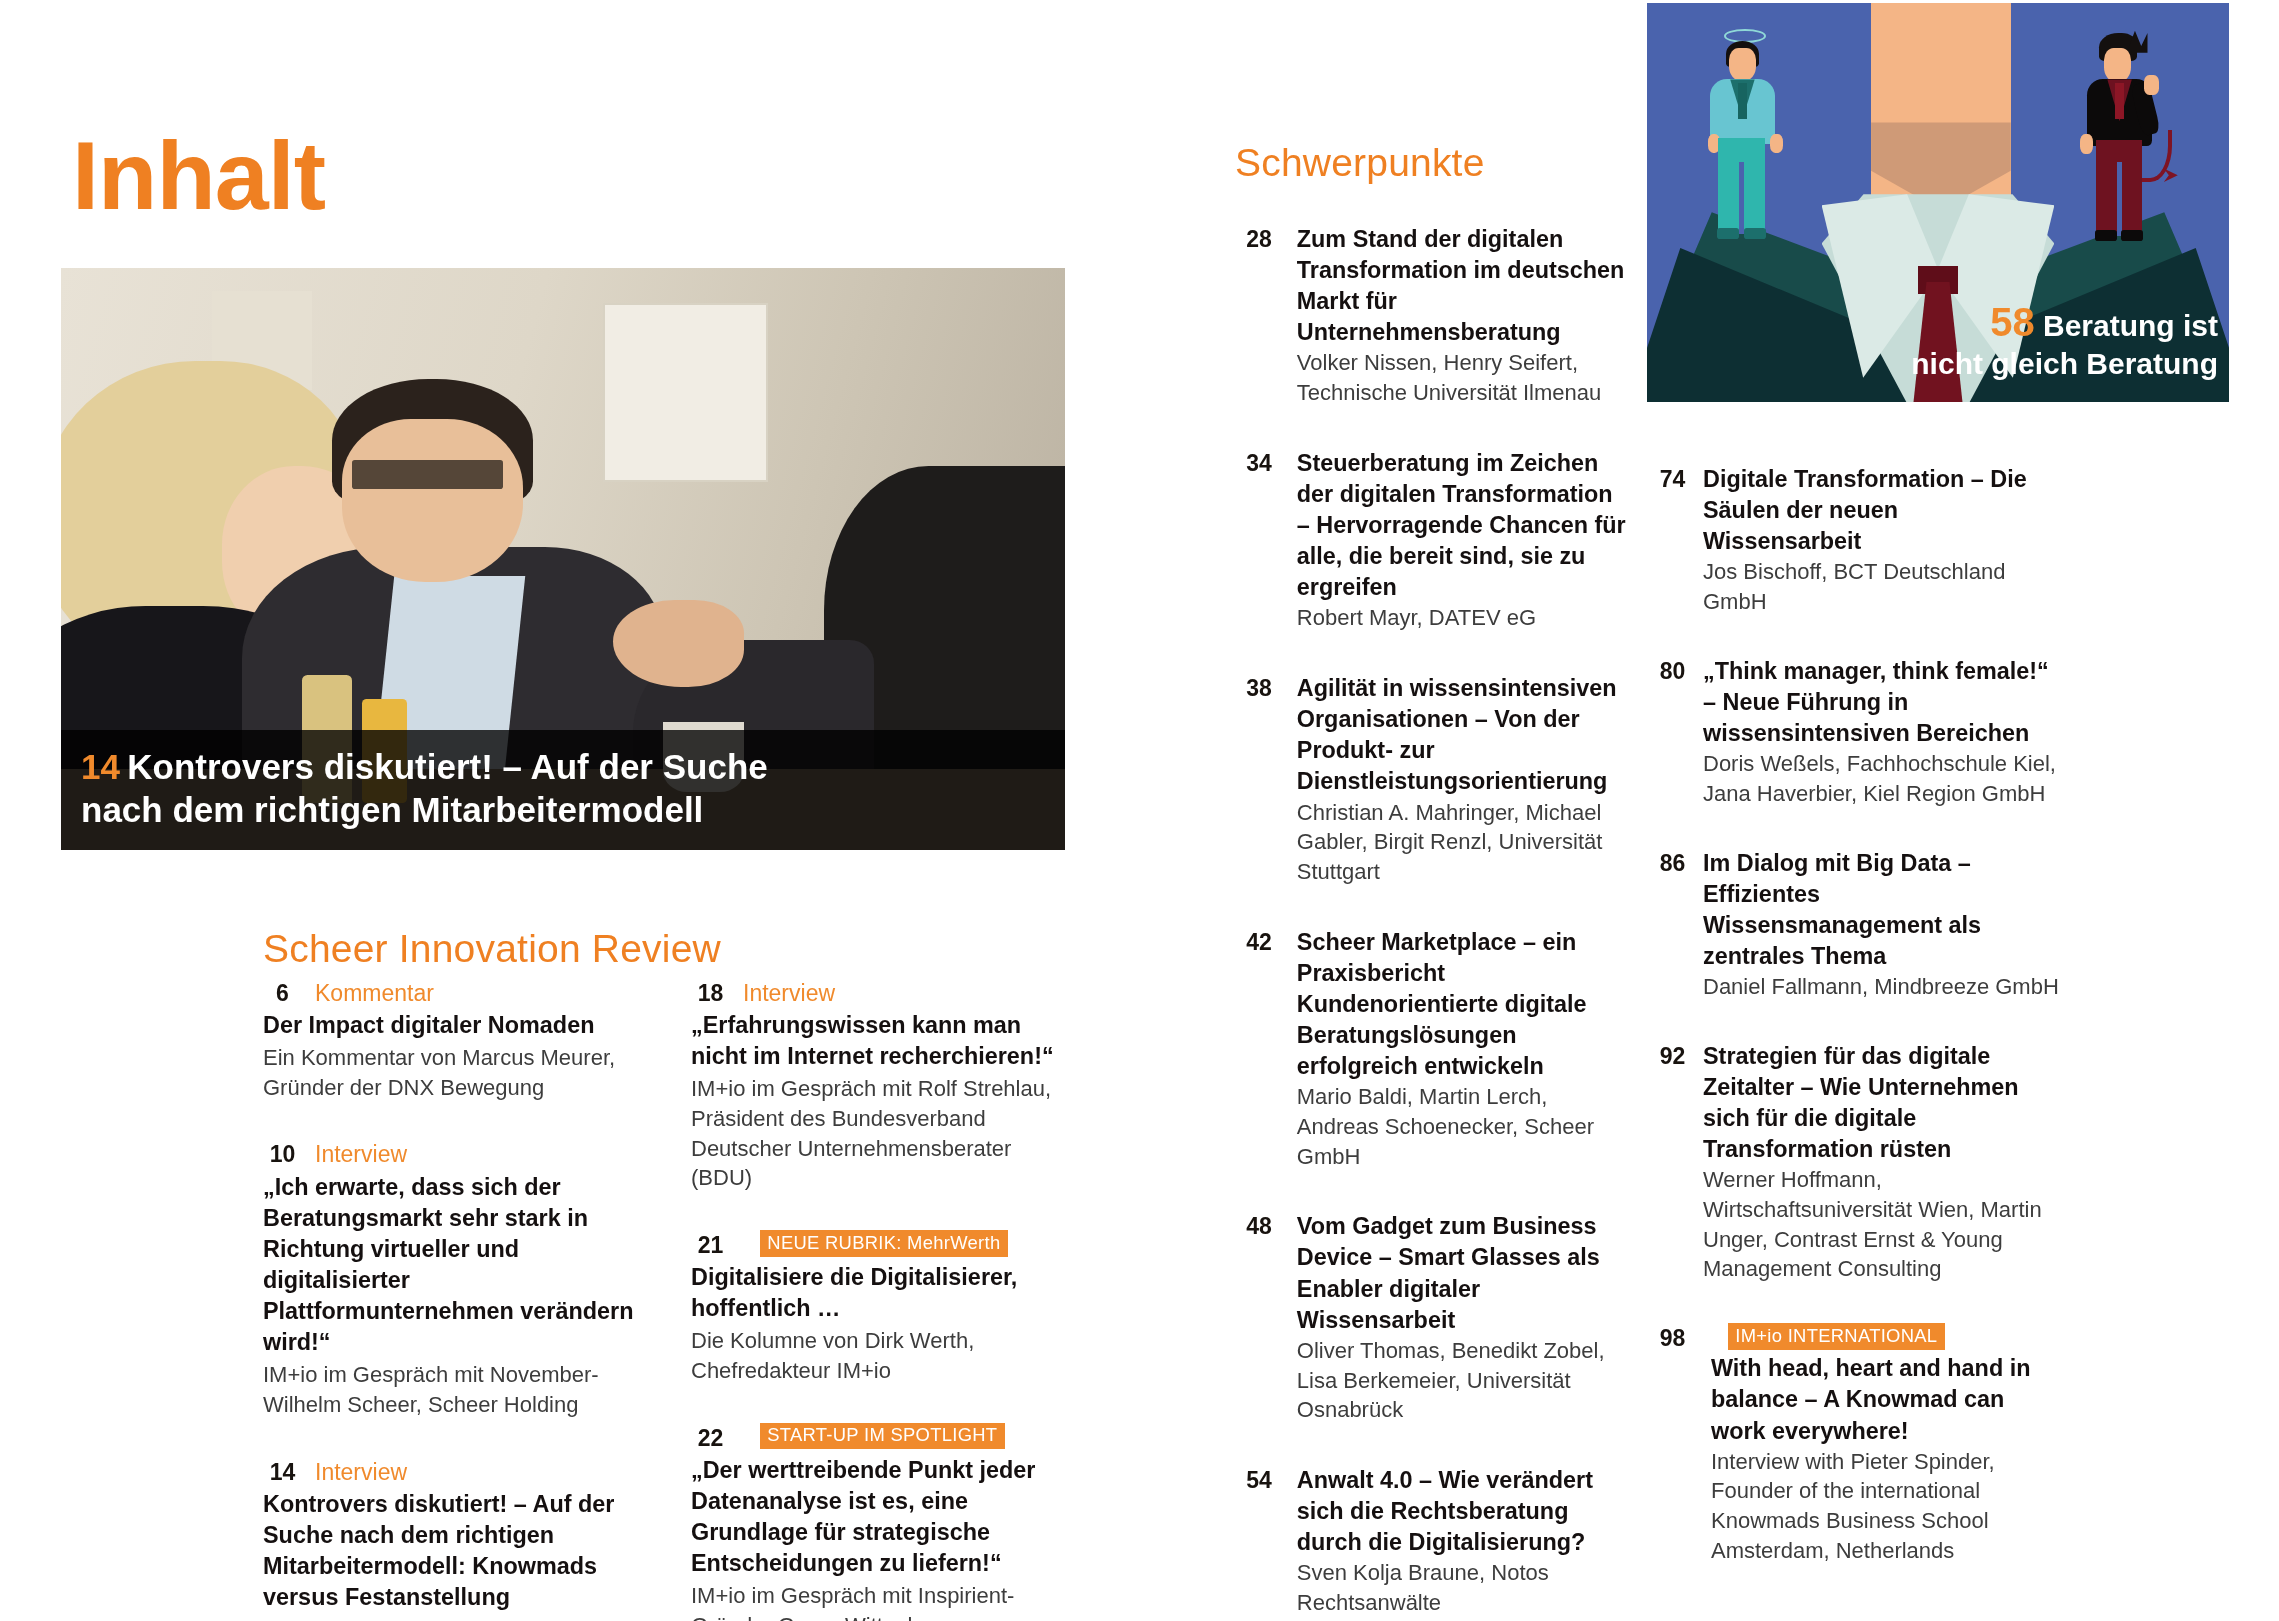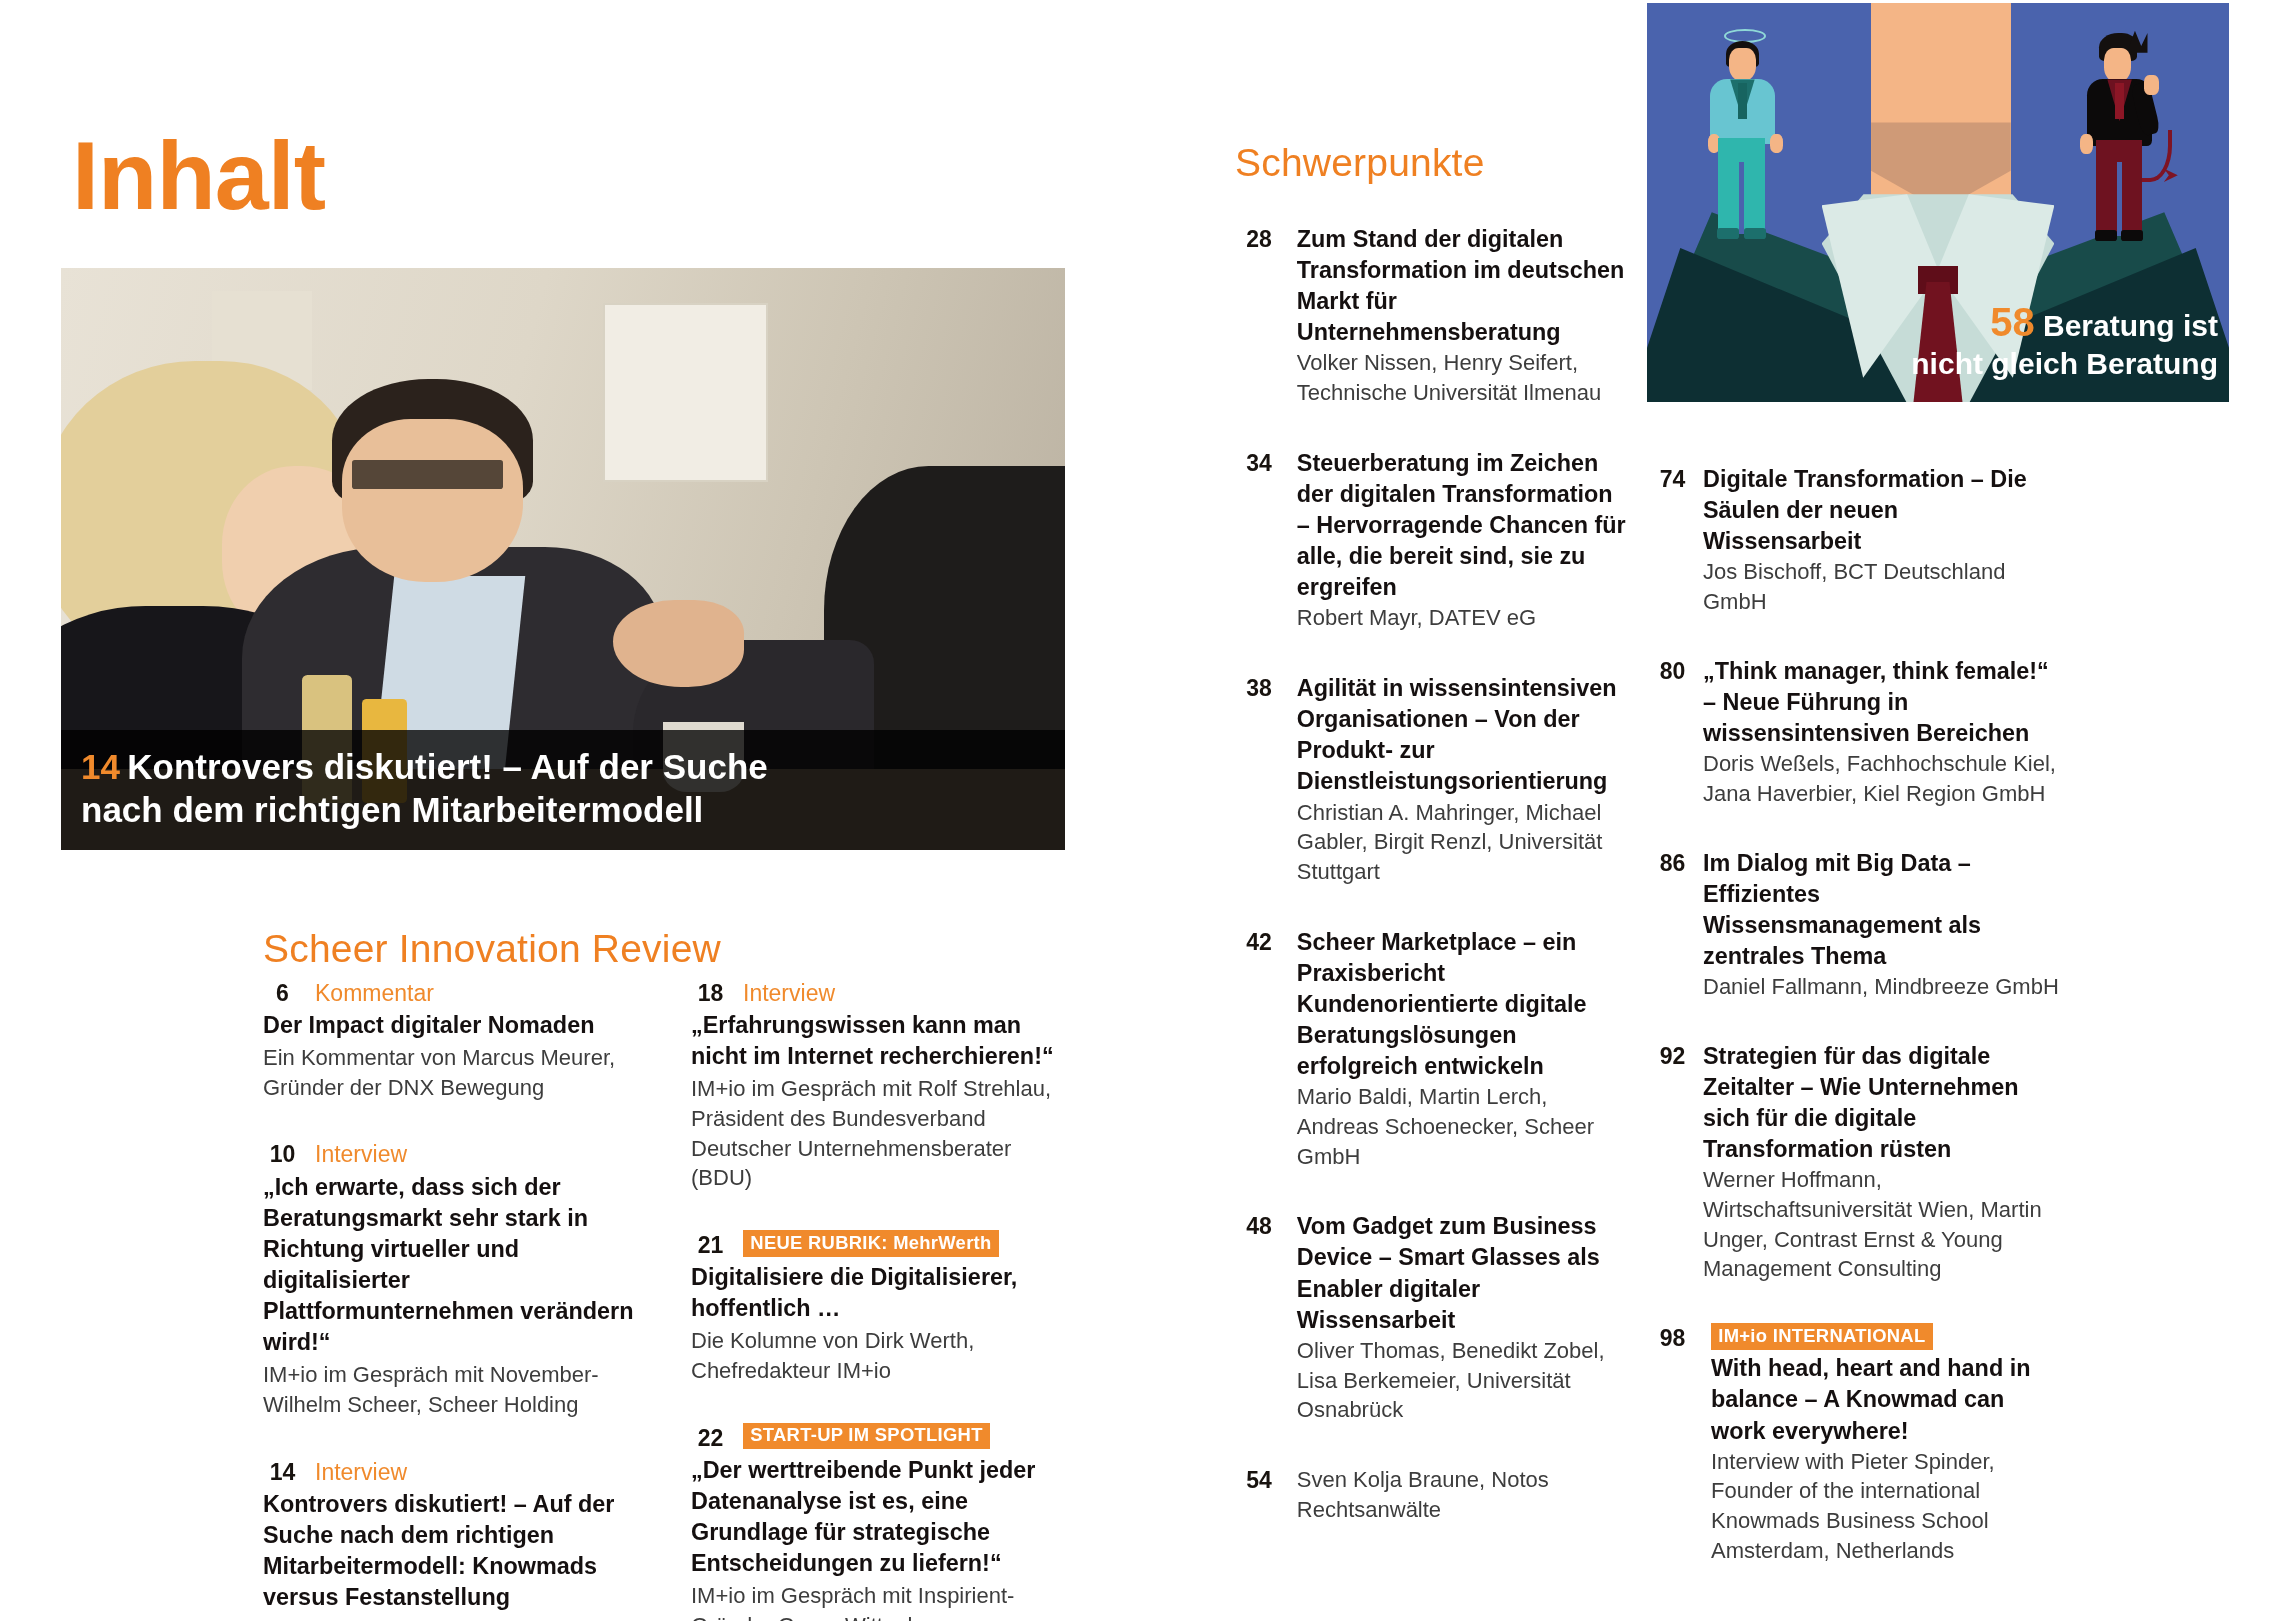--- a/index.html
+++ b/index.html
@@ -46,24 +46,24 @@
     font-size: 23px;
     line-height: 1.32;
     font-weight: 400;
     margin-left: 13px;
   }
   .badge {
     display: inline-block;
     background: #f08a2c;
     color: #ffffff;
     font-size: 18.4px;
-    font-weight: bold;
+    font-weight: normal;
     letter-spacing: 0.3px;
     padding: 2.8px 7.3px 3.7px 7.3px;
-    margin-left: 13px;
+    margin-left: 30px;
     line-height: 1.1;
     white-space: nowrap;
   }
   .title {
     font-weight: bold;
     color: #151010;
     font-size: 23.4px;
     line-height: 1.33;
   }
   .desc {
@@ -427,20 +427,21 @@
       <div class="pagenum">48</div>
       <div class="entry-body">
         <div class="title">Vom Gadget zum Business Device – Smart Glasses als Enabler digitaler Wissensarbeit</div>
         <div class="desc">Oliver Thomas, Benedikt Zobel, Lisa Berkemeier, Universität Osnabrück</div>
       </div>
     </div>
 
     <div class="entry entry-line">
       <div class="pagenum">54</div>
       <div class="entry-body">
+        <div class="title">Anwalt 4.0 – Wie verändert sich die Rechtsberatung durch die Digitalisierung?</div>
         <div class="desc">Sven Kolja Braune, Notos Rechtsanwälte</div>
       </div>
     </div>
 
   </div>
 
   <div id="illustration">
     <div class="il il-bg"></div>
     <div class="il il-neck"></div>
     <div class="il il-chin"></div>

